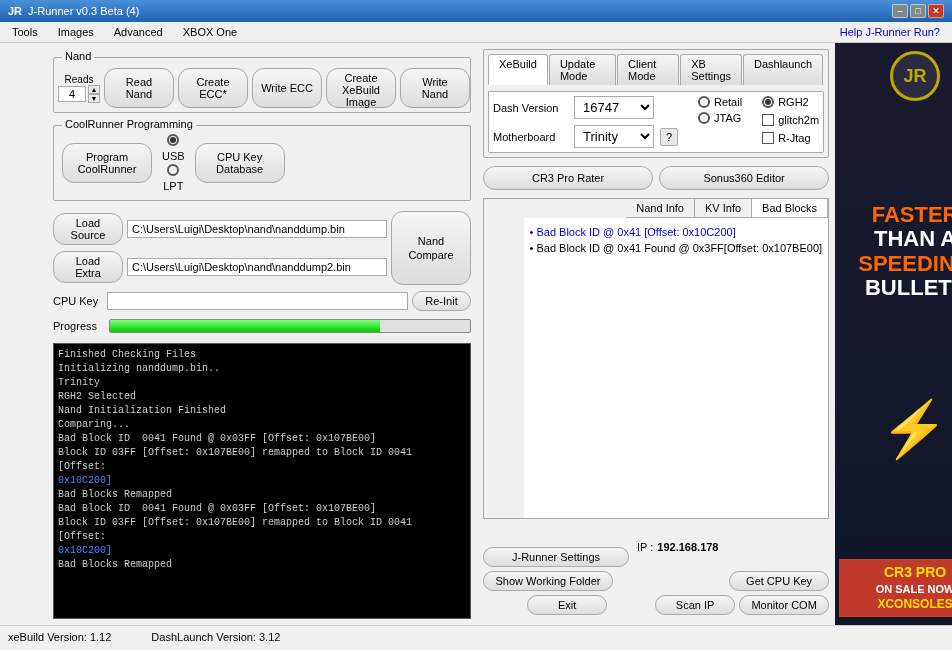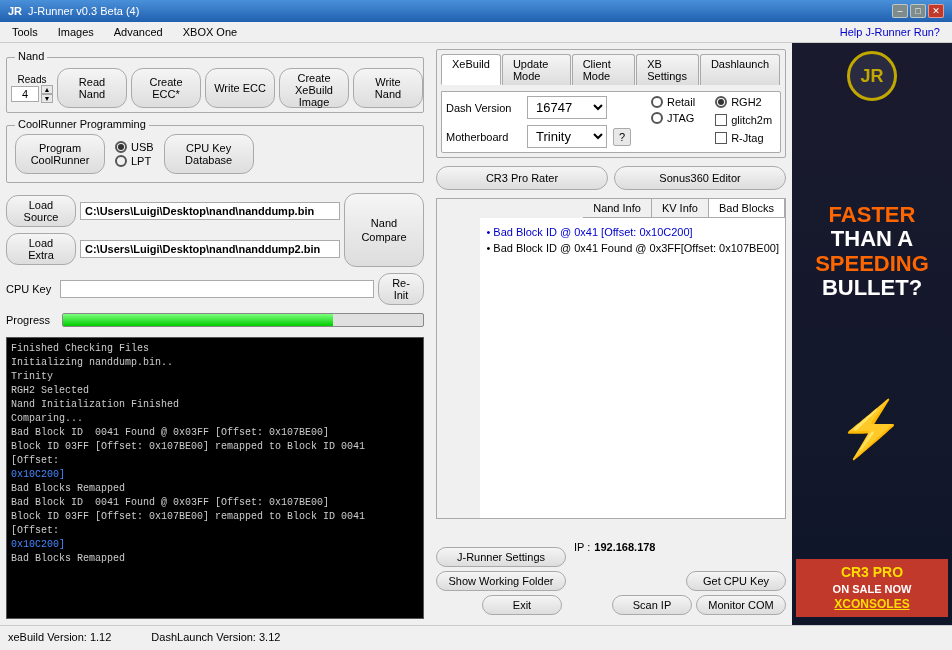--- a/index.html
+++ b/index.html
@@ -45,20 +45,21 @@
     .menu-item {
       padding: 2px 8px;
       cursor: pointer;
       border-radius: 2px;
       font-size: 11px;
     }
 
     .main-content {
       display: flex;
       height: calc(650px - 22px - 24px - 22px);
+      padding-left: 47px;
     }
 
     .left-panel {
       width: 430px;
       padding: 6px;
       display: flex;
       flex-direction: column;
       gap: 4px;
     }
 
@@ -108,42 +109,41 @@
     .reads-label { font-size: 10px; }
     .reads-spin { display: flex; align-items: center; gap: 2px; }
     .reads-input { width: 28px; text-align: center; border: 1px solid #aaa; padding: 1px; font-size: 11px; }
     .spin-btns { display: flex; flex-direction: column; }
     .spin-btn { width: 12px; height: 9px; border: 1px solid #aaa; background: #e8e8e8; cursor: pointer; font-size: 7px; display: flex; align-items: center; justify-content: center; line-height: 1; }
 
     .nand-btns { display: flex; gap: 4px; }
     .nand-btn { width: 70px; height: 40px; }
     .coolrunner-inner { display: flex; align-items: center; gap: 10px; padding: 4px; }
     .radio-group { display: flex; flex-direction: column; gap: 2px; }
-    .radio-item { display: flex; align-items: center; gap: 4px; cursor: pointer; }
+    .radio-item { display: flex; align-items: center; gap: 4px; cursor: pointer; flex-direction: column; }
     .radio-circle {
       width: 12px; height: 12px;
       border-radius: 50%;
       border: 2px solid #555;
       display: flex; align-items: center; justify-content: center;
     }
     .radio-circle.checked::after {
       content: '';
       width: 6px; height: 6px;
       border-radius: 50%;
       background: #333;
     }
 
     .source-row { display: flex; align-items: center; gap: 4px; margin: 2px 0; }
     .source-input {
       flex: 1;
       border: 1px solid #aaa;
       padding: 2px 4px;
       font-size: 11px;
       background: white;
-      font-weight: bold;
     }
     .source-btn { width: 70px; }
 
     .cpu-row { display: flex; align-items: center; gap: 4px; margin: 2px 0; }
     .cpu-input {
       flex: 1;
       border: 1px solid #aaa;
       padding: 2px 4px;
       font-size: 11px;
       background: white;
@@ -409,21 +409,21 @@
           <input class="source-input" value="C:\Users\Luigi\Desktop\nand\nanddump2.bin" style="">
         </div>
       </div>
       <button class="btn nand-compare-btn" style="white-space:pre-line;">Nand
 Compare</button>
     </div>
 
     <div class="cpu-row">
       <span style="width:50px;">CPU Key</span>
       <input class="cpu-input" style="">
-      <button class="btn" style="width:46px;">Re-Init</button>
+      <button class="btn" style="width:59px;">Re-Init</button>
     </div>
 
     <div class="progress-row">
       <span class="progress-label">Progress</span>
       <div class="progress-bar-outer">
         <div class="progress-bar-inner" style="width:75%"></div>
       </div>
     </div>
 
     <div class="log-box" id="log-output">
@@ -518,21 +518,21 @@
         <div class="nand-tab active">Bad Blocks</div>
       </div>
       <div class="nand-tab-content" id="bad-blocks-content">
           <div class="bad-block-entry blue">• Bad Block ID @ 0x41 [Offset: 0x10C200]</div>
           <div class="bad-block-entry">• Bad Block ID @ 0x41 Found @ 0x3FF[Offset: 0x107BE00]</div>
         </div>
     </div>
 
     <div class="bottom-btns">
       <div class="bottom-row">
-        <button class="btn" style="width:130px;margin-top:20px;">J-Runner Settings</button>
+        <button class="btn" style="width:146px;margin-top:20px;">J-Runner Settings</button>
         <span class="ip-label">IP :</span>
         <span class="ip-value">192.168.178</span>
       </div>
       <div class="bottom-row">
         <button class="btn" style="width:130px;">Show Working Folder</button>
         <button class="btn" style="width:100px;margin-left:auto;">Get CPU Key</button>
       </div>
       <div class="bottom-row">
         <button class="btn" style="width:80px;margin:auto;">Exit</button>
         <button class="btn" style="width:80px;">Scan IP</button>
@@ -551,21 +551,21 @@
         <span style="color:#ff6600;">FASTER</span><br>
         <span style="color:white;">THAN A</span><br>
         <span style="color:#ff6600;">SPEEDING</span><br>
         <span style="color:white;">BULLET?</span>
       </div>
       <div style="color:#3399ff;font-size:55px;text-align:center;line-height:1;">⚡</div>
       <div class="ad-bottom">
         <div class="ad-bottom-text">
           <span style="font-size:14px;color:#ffdd00;font-weight:900;">CR3 PRO</span><br>
           <span style="font-size:11px;">ON SALE NOW</span><br>
-          <span style="color:#ffdd00;font-size:12px;font-weight:bold;text-decoration:underline;">XCONSOLES</span>
+          <span style="color:#ffdd00;font-size:12px;font-weight:bold;">XCONSOLES</span>
         </div>
       </div>
     </div>
   </div>
 
 </div>
 
 <div class="status-bar">
   <span>xeBuild Version:  1.12</span>
   <span>DashLaunch Version:  3.12</span>

